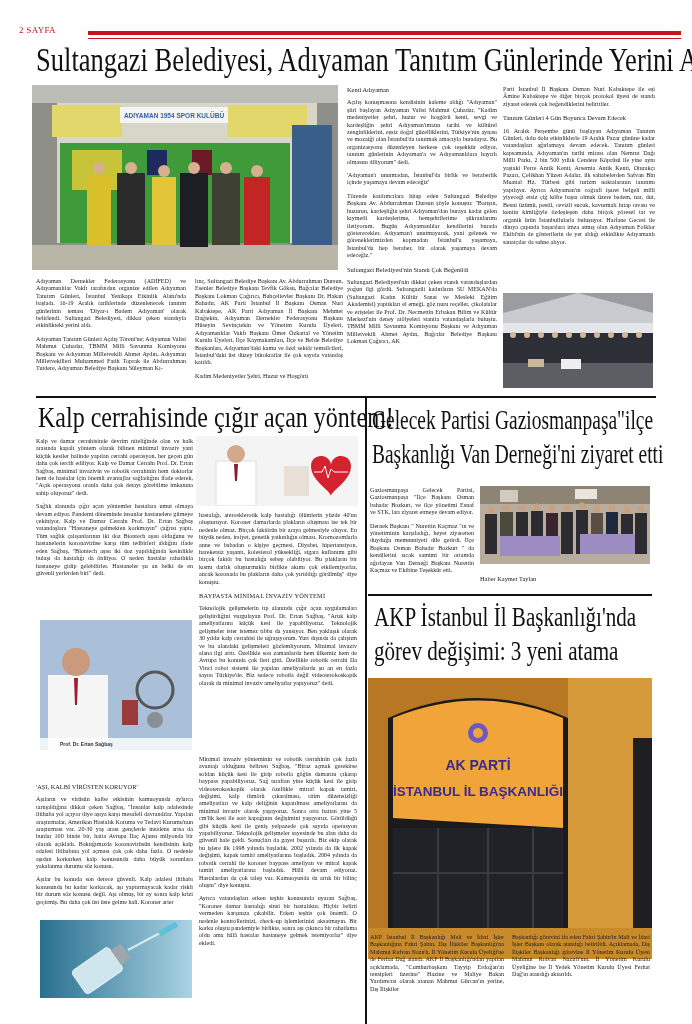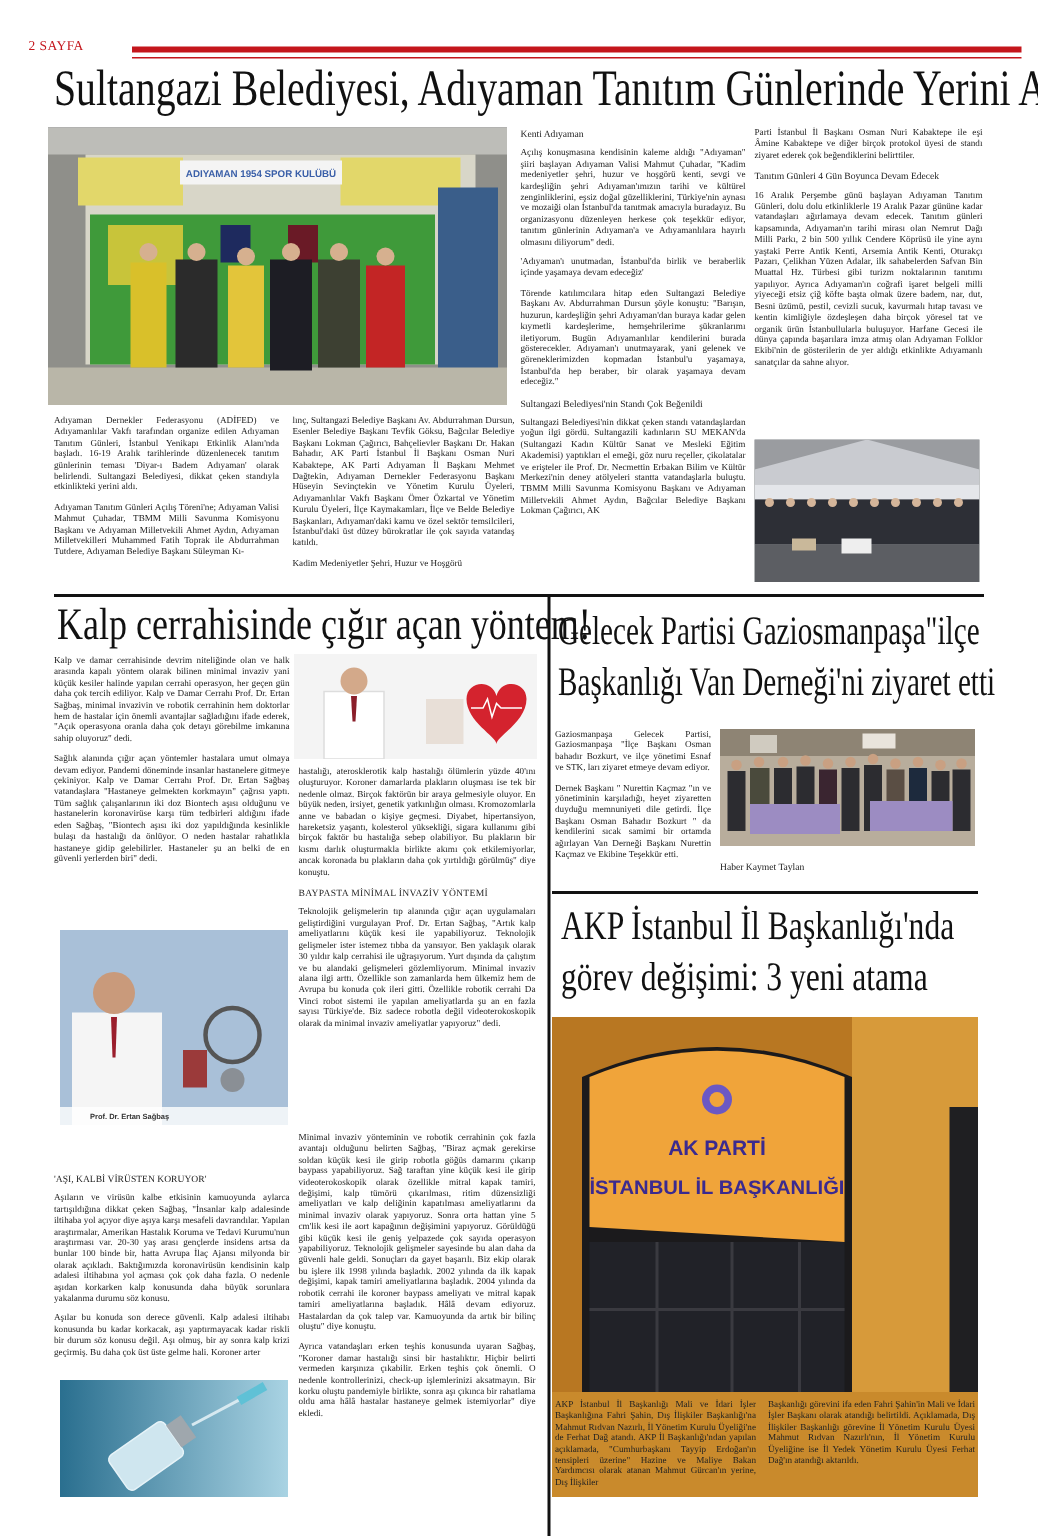--- a/index.html
+++ b/index.html
@@ -34,21 +34,21 @@
   #img5{left:40px;top:920px;width:152px;height:78px;background:#5e9bb6;overflow:hidden}
   #a2c2b{left:199px;top:756px;width:158px}
   
   #hl3{left:372px;top:403px;font-size:27px;line-height:34px;transform:scaleX(.72)}
   #a3c1{left:370px;top:487px;width:104px}
   #img6{left:480px;top:486px;width:170px;height:78px;background:#7a6e62;overflow:hidden}
   #byline{left:480px;top:575px;font-size:6.4px;color:#222}
   #rule2{left:368px;top:594px;width:284px;height:1.5px;background:#111}
   
   #hl4{left:374px;top:600px;font-size:27px;line-height:34px;transform:scaleX(.78)}
-  #img7{left:368px;top:678px;width:284px;height:320px;background:#c98a2c;overflow:hidden}
+  #img7{left:368px;top:678px;width:284px;height:281px;background:#c98a2c;overflow:hidden}
   #a4c1{left:370px;top:934px;width:134px}
   #a4c2{left:512px;top:934px;width:138px}
 </style>
 </head>
 <body>
 
 <div class="abs" id="pagelabel">2 SAYFA</div>
 <div class="abs" id="redbar1"></div>
 <div class="abs" id="redbar2"></div>
 

